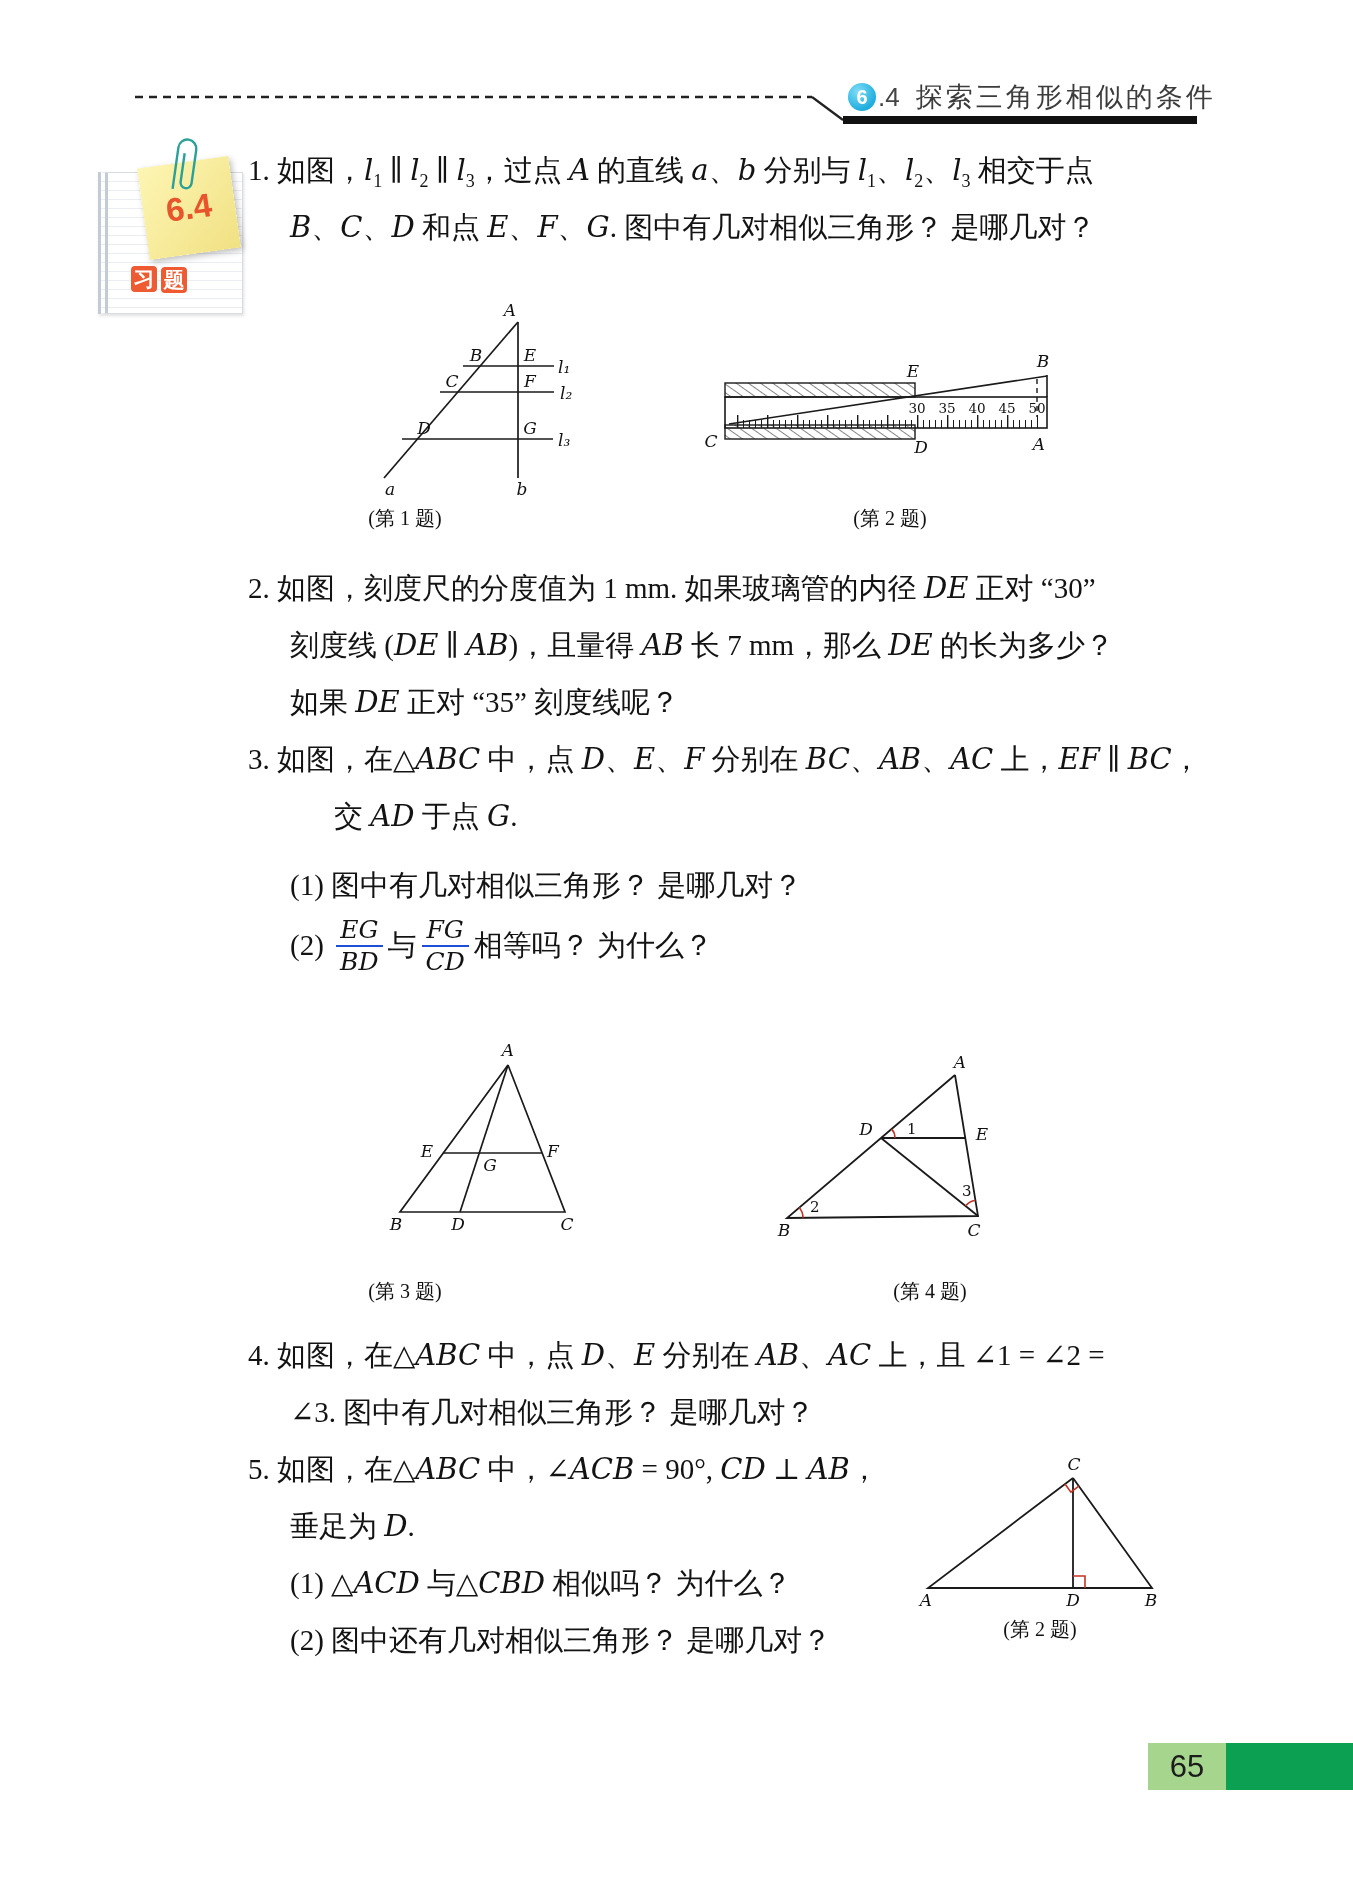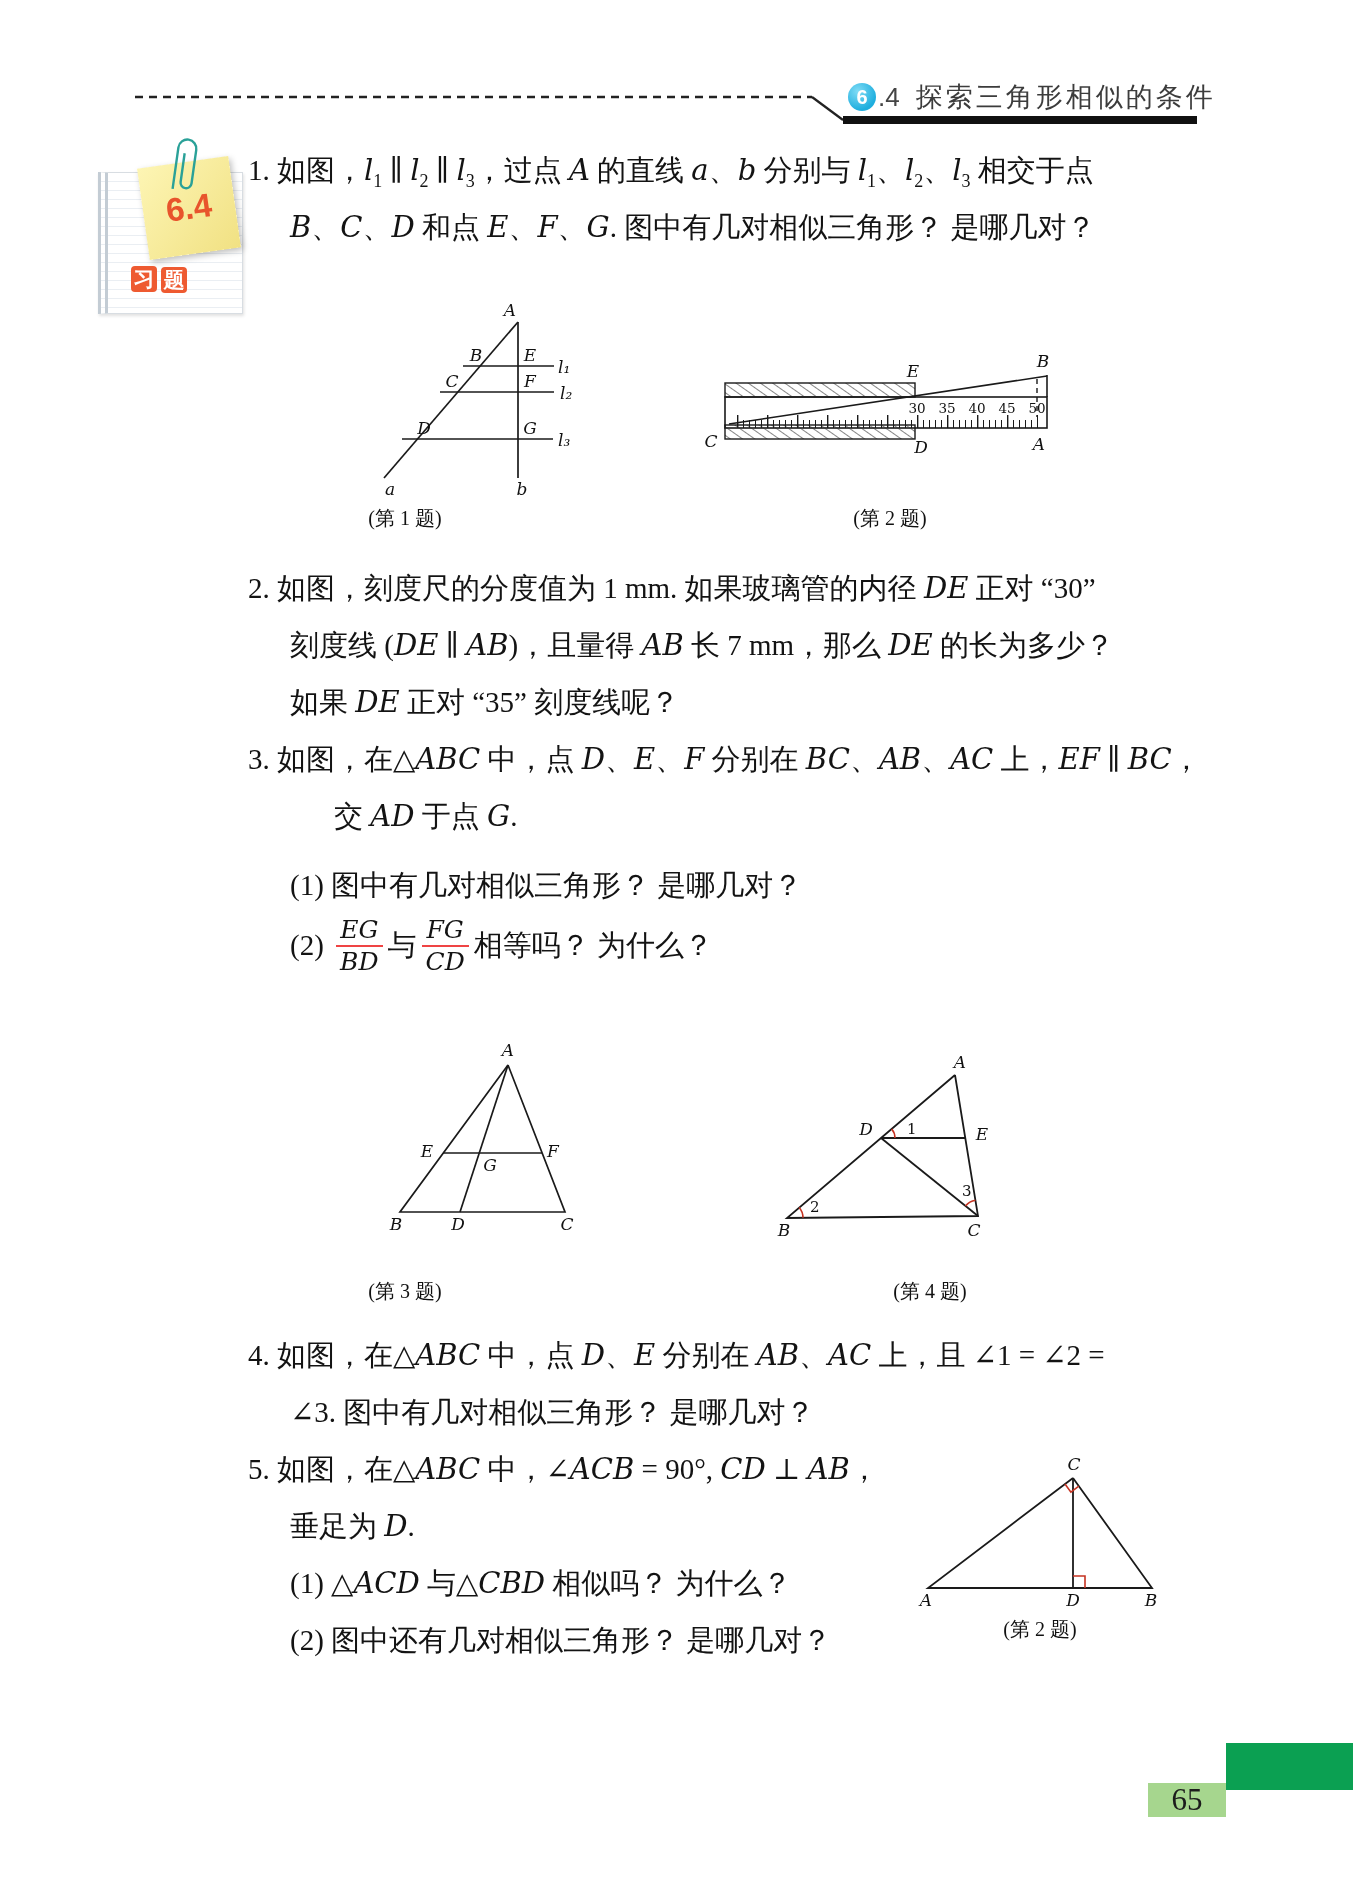--- a/index.html
+++ b/index.html
@@ -24,33 +24,33 @@
           box-shadow:2px 3px 6px rgba(0,0,0,.25);display:flex;align-items:center;justify-content:center;}
   #sticky-num{font-family:"Liberation Sans","DejaVu Sans",sans-serif;font-size:33px;font-weight:bold;color:#e8542c;}
   .ex-block{position:absolute;width:26px;height:26px;background:#ee5a31;border-radius:4px;color:#fff;
             font-family:"Liberation Sans","DejaVu Sans",sans-serif;font-size:21px;font-weight:bold;
             display:flex;align-items:center;justify-content:center;}
   
   .tline{position:absolute;font-size:29px;line-height:40px;white-space:nowrap;color:#131313;}
   .tline i{font-family:"DejaVu Serif","Liberation Serif",serif;font-style:italic;}
   .tline sub{font-size:18px;}
   .frac{display:inline-block;vertical-align:middle;text-align:center;font-size:25px;line-height:1.1;margin:0 5px 6px 5px;}
-  .fnum{display:block;border-bottom:2px solid #ef4444;padding:0 4px 1px 4px;}
+  .fnum{display:block;border-bottom:2px solid #1d4ed8;padding:0 4px 1px 4px;}
   .fden{display:block;padding:1px 4px 0 4px;}
   
   .cap{position:absolute;width:120px;text-align:center;font-size:20px;color:#111;}
   
   .m{font-family:"DejaVu Serif","Liberation Serif",serif;font-style:italic;font-size:17px;fill:#111;}
   .num-sm{font-family:"DejaVu Serif","Liberation Serif",serif;font-size:13.5px;fill:#111;}
   .ang-n{font-family:"DejaVu Serif","Liberation Serif",serif;font-size:15px;fill:#111;}
   line,path,polyline{shape-rendering:geometricPrecision;}
   
-  #pg-light{position:absolute;left:1148px;top:1783px;width:78px;height:34px;background:#a6d68e;
+  #pg-light{position:absolute;left:1148px;top:1743px;width:78px;height:47px;background:#a6d68e;
             display:flex;align-items:center;justify-content:center;
-            font-family:Liberation Serif, serif;font-size:31px;color:#1c1c1c;}
+            font-family:Liberation Sans, sans-serif;font-size:31px;color:#1c1c1c;}
   #pg-dark{position:absolute;left:1226px;top:1743px;width:127px;height:47px;background:#0ba052;}
 </style>
 </head>
 <body>
 
 <div id="page">
 
   <svg class="abs" style="left:0;top:0;width:1353px;height:140px">
     <line x1="135" y1="97" x2="812" y2="97" stroke="#222" stroke-width="2.6" stroke-dasharray="8 6"></line>
     <line x1="812" y1="97" x2="843" y2="120" stroke="#222" stroke-width="2.2"></line>

